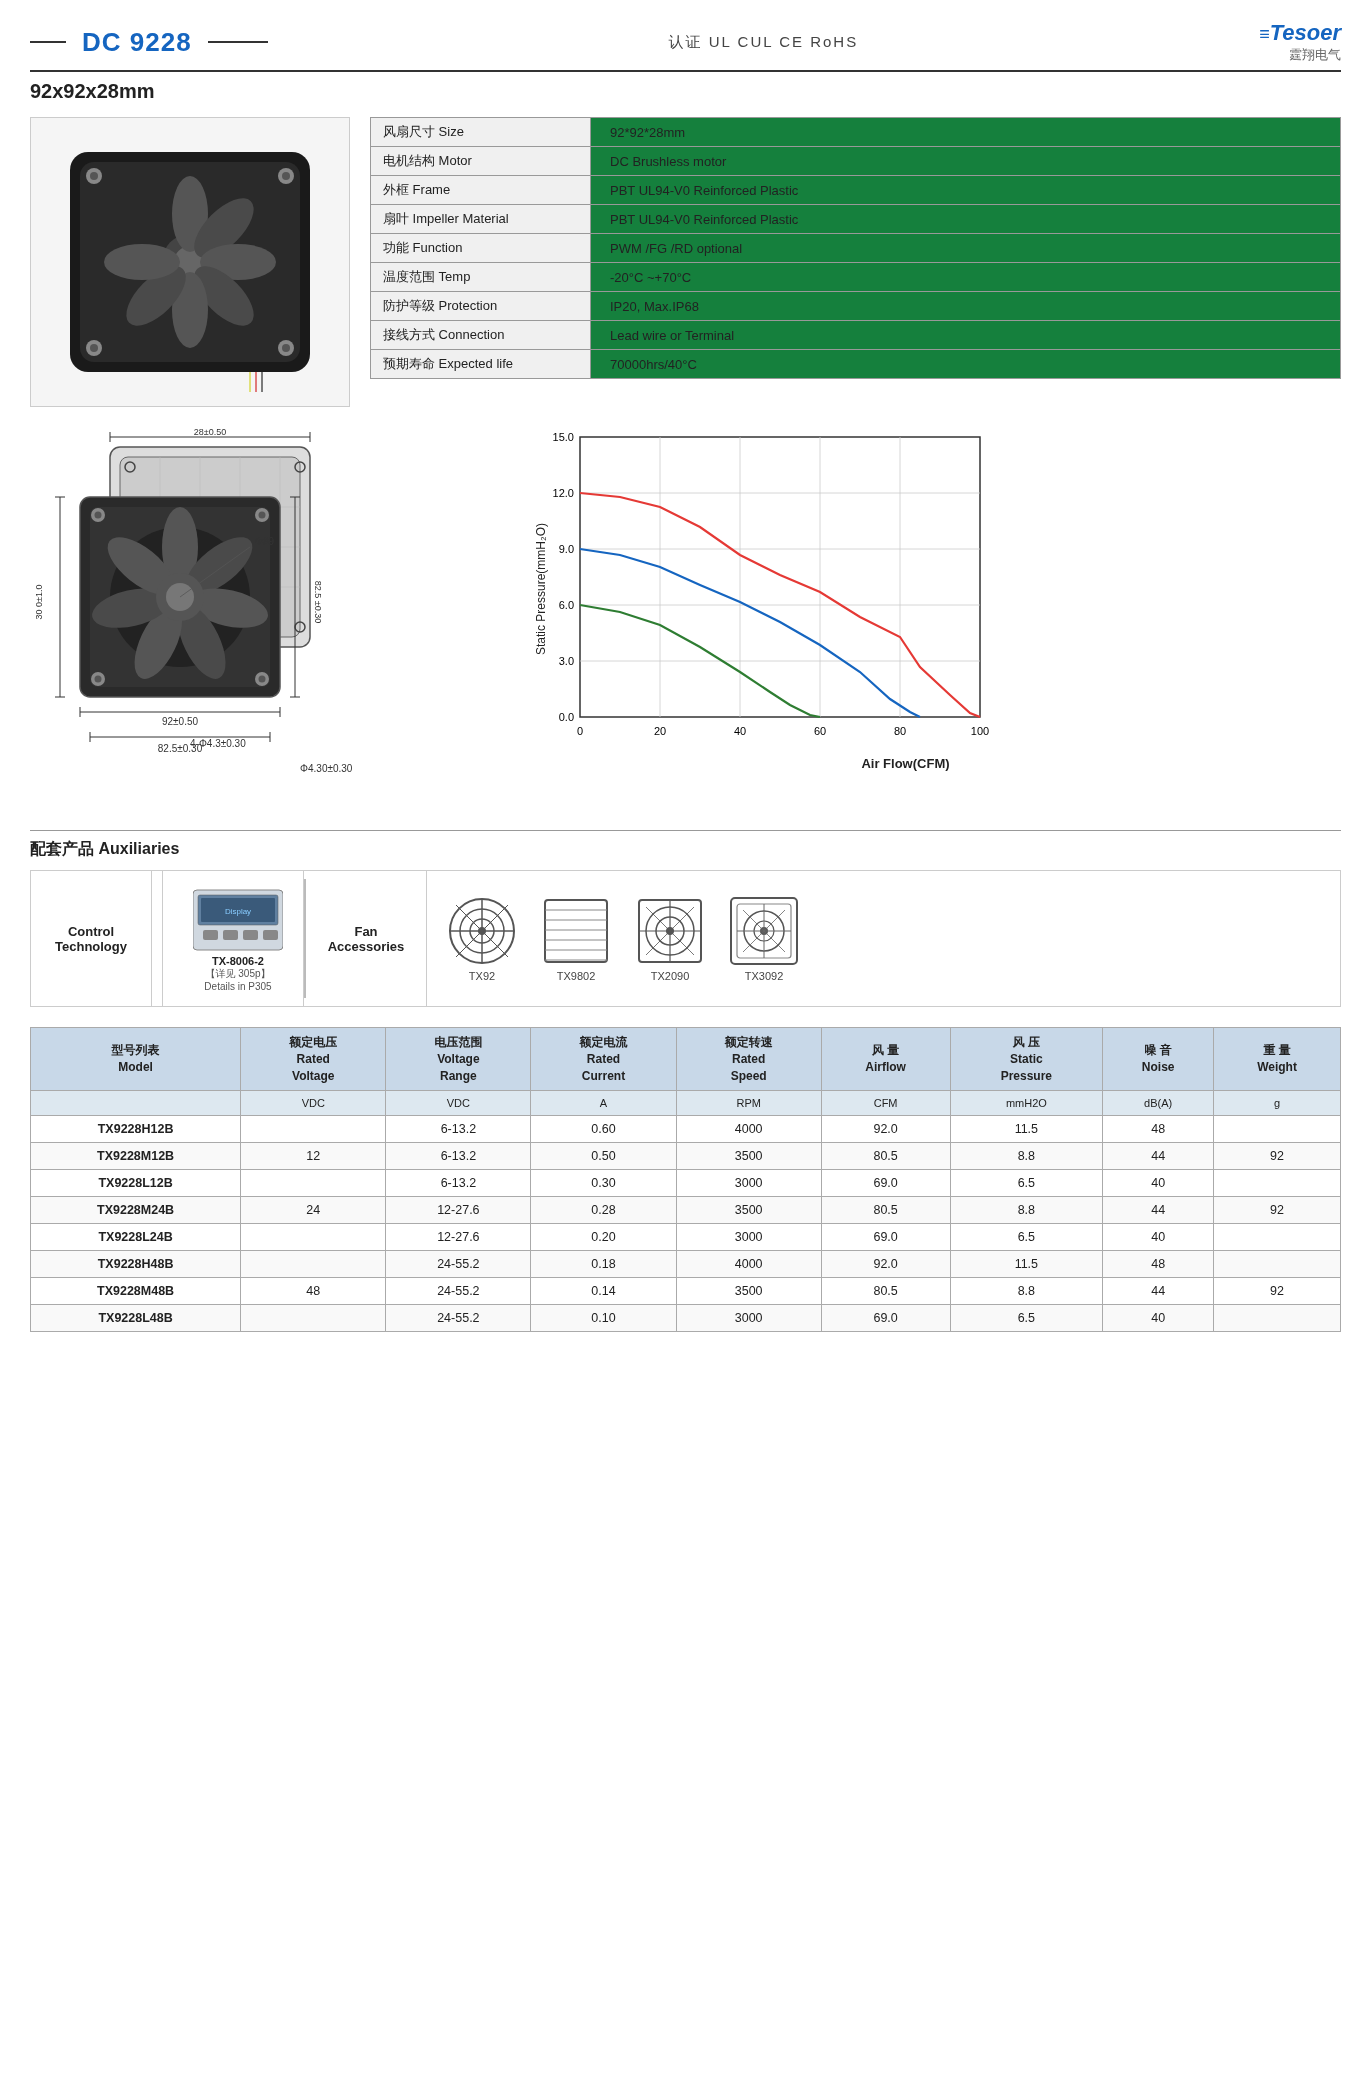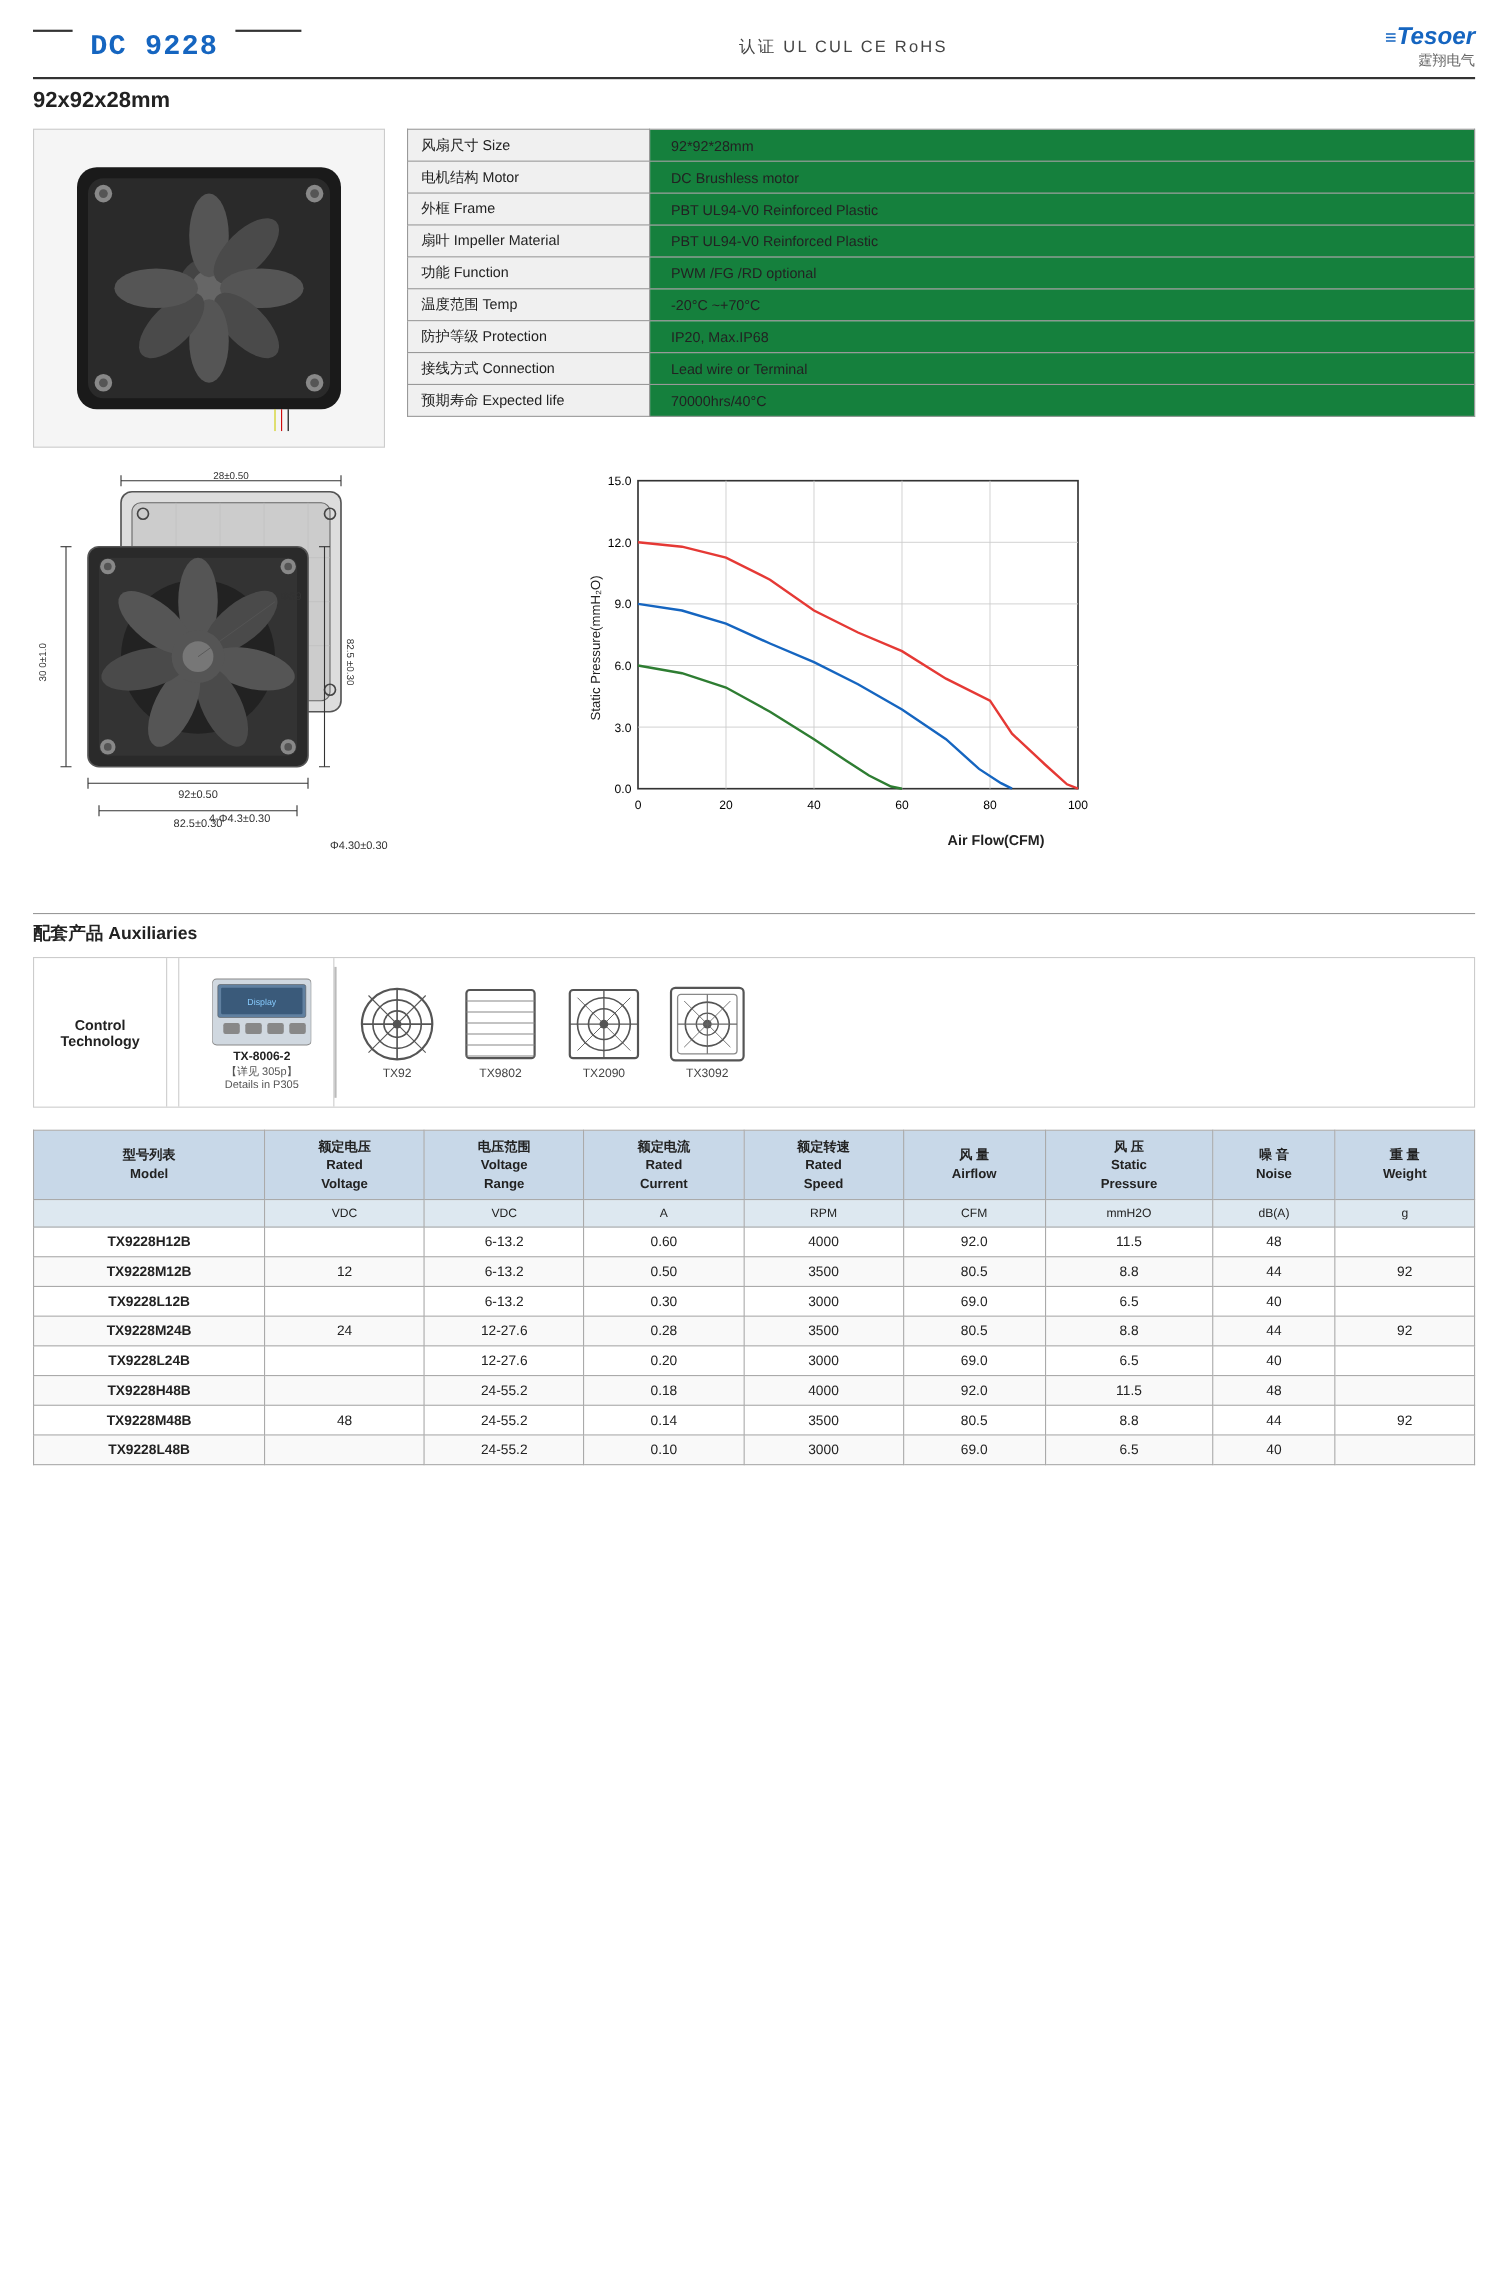--- a/index.html
+++ b/index.html
@@ -198,21 +198,21 @@
       width: 1px;
       background: #ccc;
       margin: 0 10px;
       align-self: stretch;
     }
   </style>
 </head>
 <body>
 
 <div class="header">
-  <div style="display:flex;gap:16px;font-family:Liberation Mono, monospace;">
+  <div style="display:flex;align-items:center;gap:16px;">
     <div style="width:36px;height:2px;background:#333;"></div>
     <span class="header-title">DC 9228</span>
     <div style="flex:1;height:2px;background:#333;width:60px;"></div>
   </div>
   <span class="header-cert">认证 UL  CUL  CE  RoHS</span>
   <div class="logo-box">
     <span class="logo-text">
       <span style="font-size:18px;color:#1565c0;">≡</span><span>Tesoer</span>
     </span>
     <span class="logo-cn">霆翔电气</span>
@@ -437,20 +437,23 @@
       <rect x="50" y="45" width="15" height="10" rx="2" fill="#888"></rect>
       <rect x="70" y="45" width="15" height="10" rx="2" fill="#888"></rect>
     </svg>
     <span style="font-size:11px;font-weight:bold;">TX-8006-2</span>
     <span style="font-size:10px;color:#555;">【详见 305p】</span>
     <span style="font-size:10px;color:#555;">Details in P305</span>
   </div>
 
   <div style="width:2px;background:#bbb;margin:8px 0;"></div>
 
+  <div class="aux-cell" style="min-width:100px;">
+    <span class="aux-label">Fan<br>Accessories</span>
+  </div>
   <div class="aux-image-row">
 
     <div class="aux-item">
       <svg viewBox="0 0 70 70" width="70" height="70">
         <circle cx="35" cy="35" r="32" fill="none" stroke="#555" stroke-width="2"></circle>
         <circle cx="35" cy="35" r="22" fill="none" stroke="#555" stroke-width="1.5"></circle>
         <circle cx="35" cy="35" r="12" fill="none" stroke="#555" stroke-width="1.5"></circle>
         <circle cx="35" cy="35" r="4" fill="#555"></circle>
         <line x1="3" y1="35" x2="67" y2="35" stroke="#555" stroke-width="1.5"></line>
         <line x1="35" y1="3" x2="35" y2="67" stroke="#555" stroke-width="1.5"></line>

